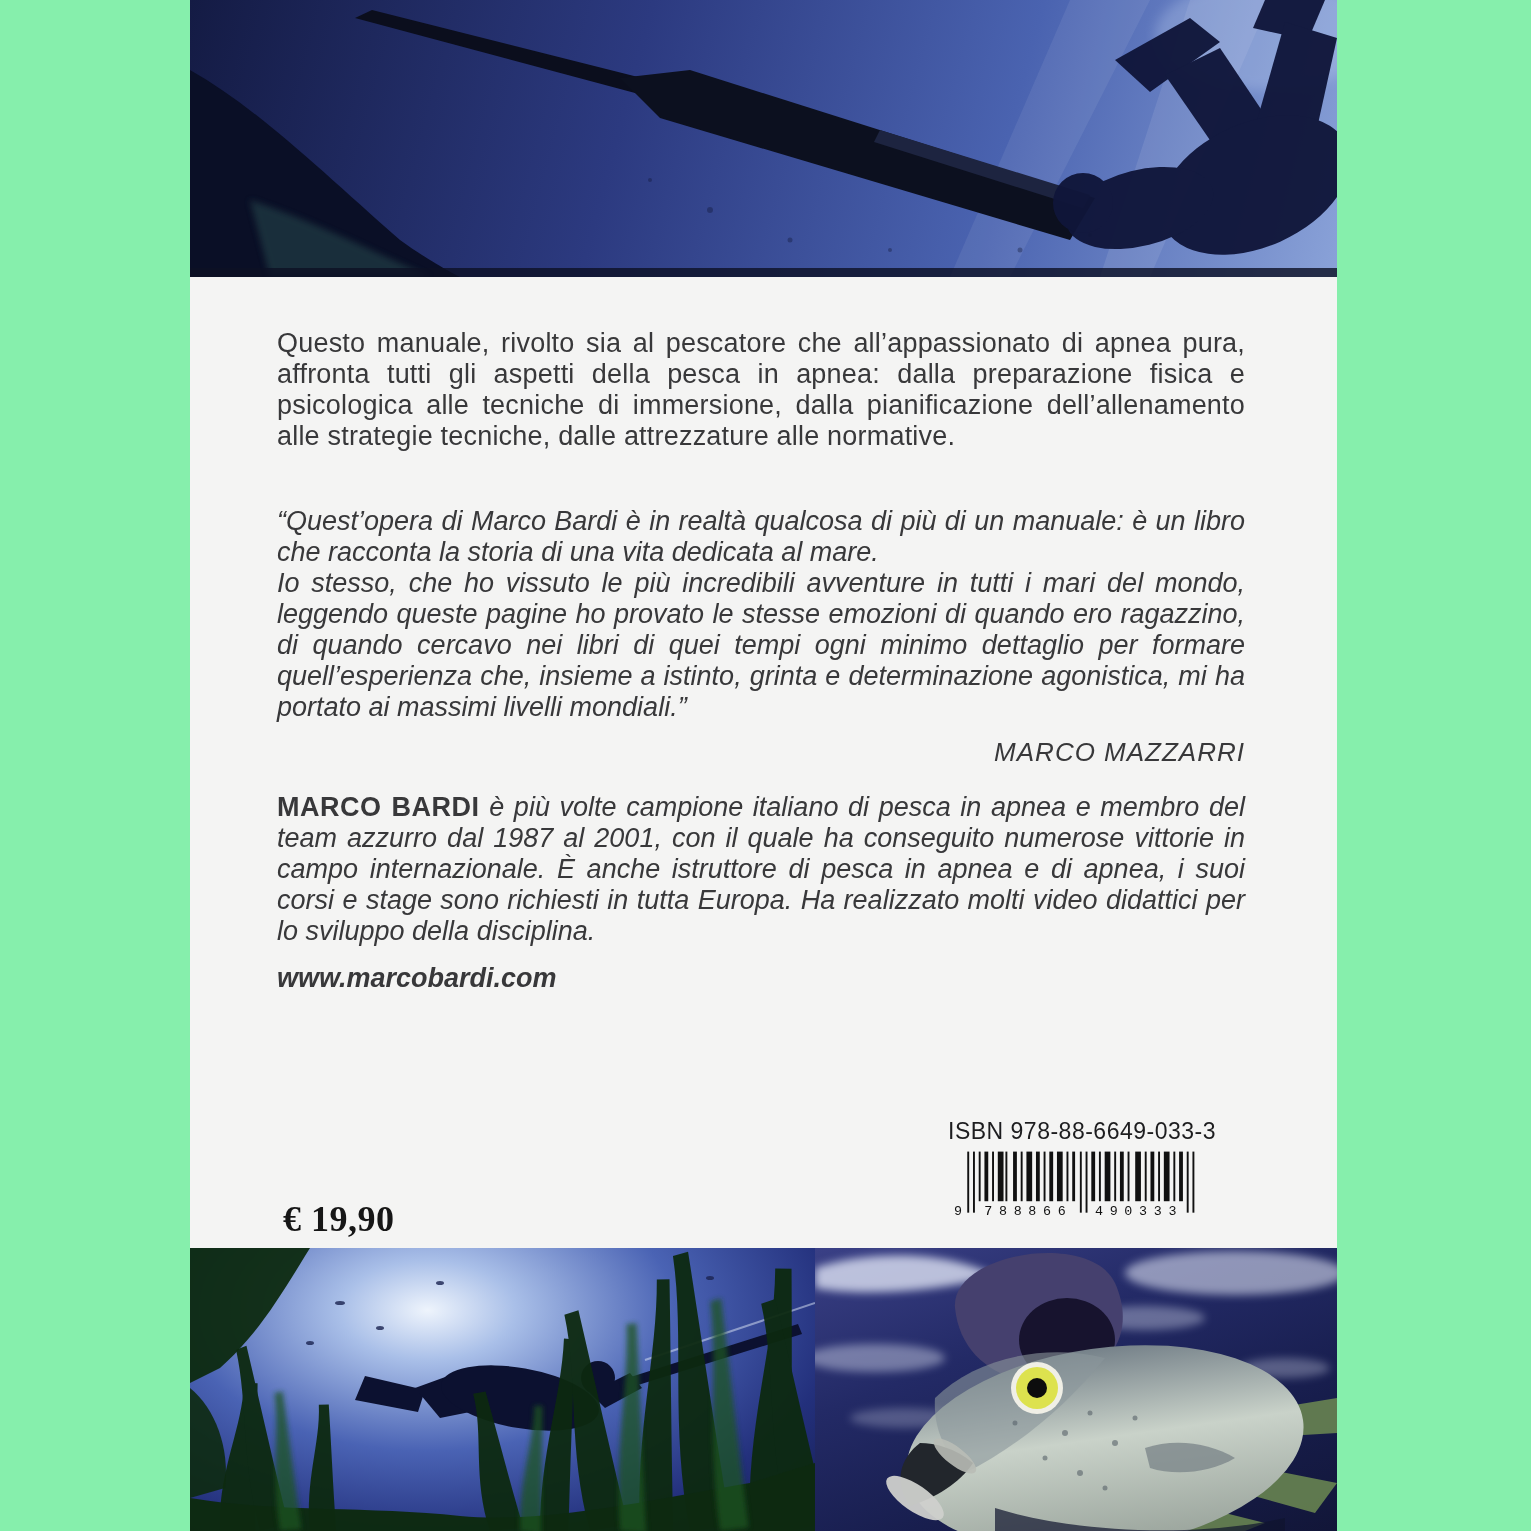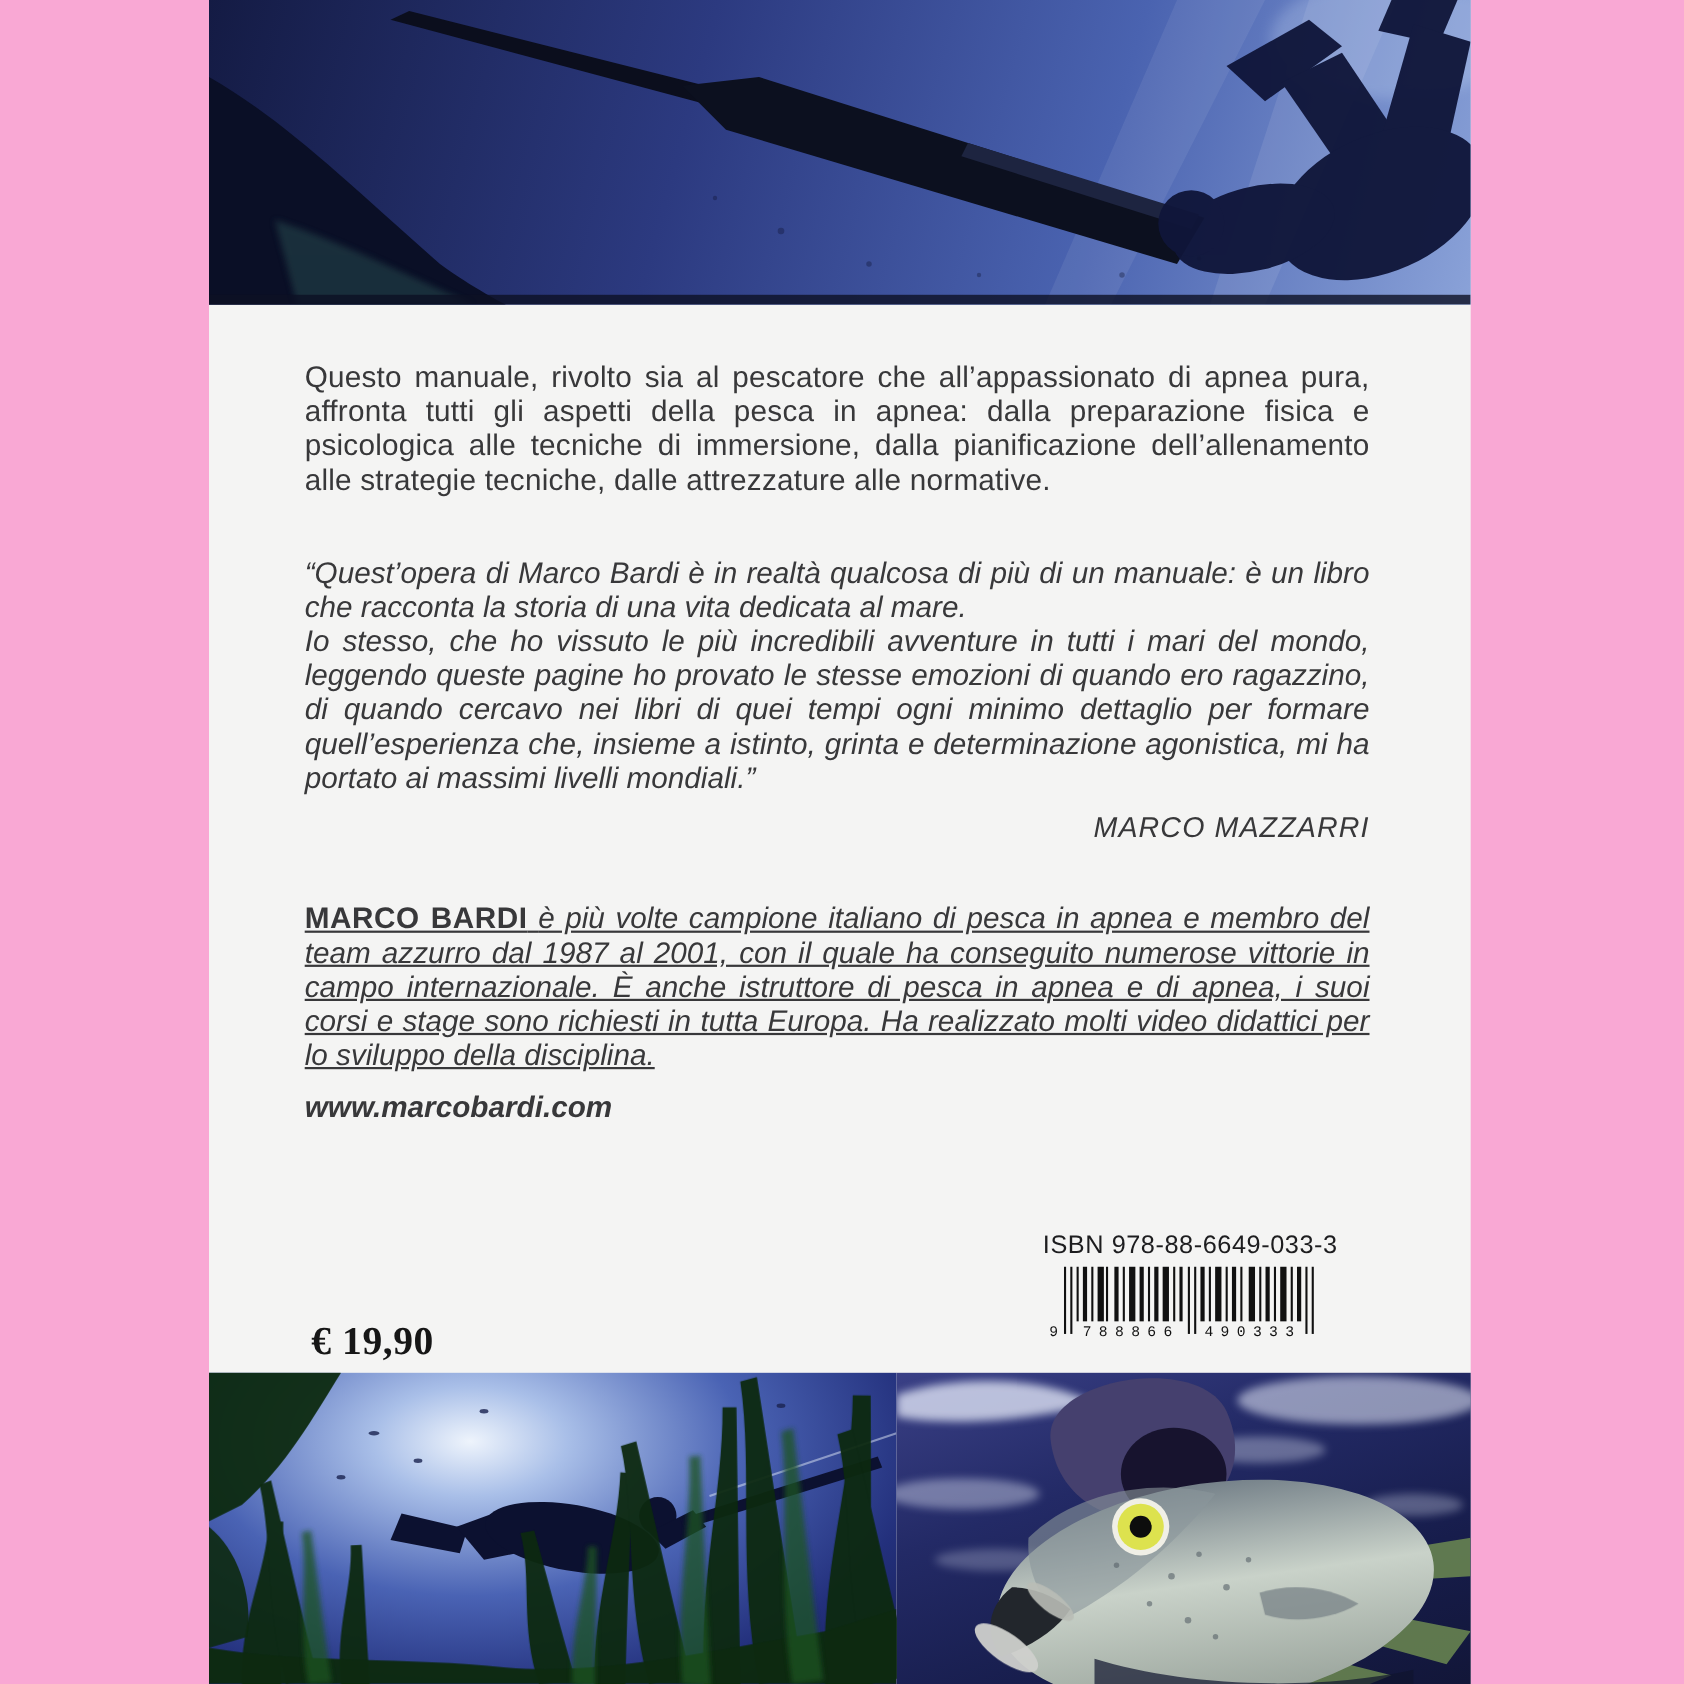--- a/index.html
+++ b/index.html
@@ -1,16 +1,16 @@
 <!DOCTYPE html>
 <html><head>
 <meta charset="utf-8">
 <style>
   html,body{margin:0;padding:0;background:#ffffff;}
-  .stage{position:relative;width:1531px;height:1531px;background:#f9a8d4;overflow:hidden;
+  .stage{position:relative;width:1531px;height:1531px;background:#86efac;overflow:hidden;
          font-family:"Liberation Sans", sans-serif;}
   .cover{position:absolute;left:190px;top:0;width:1147px;height:1531px;background:#f4f4f3;}
 
   
   .photo{position:absolute;overflow:hidden;}
   .photo svg{position:absolute;left:0;top:0;width:100%;height:100%;display:block;}
   .photo-top{left:0;top:0;width:1147px;height:277px;
      background:linear-gradient(105deg,#141b44 0%,#2c3a80 38%,#4a63b0 70%,#8aa2d8 100%);}
   .photo-bl{left:0;top:1248px;width:625px;height:283px;
      background:radial-gradient(ellipse at 38% 22%, #eef4fc 0%, #a9bfe8 16%, #54 70 100%, #4a63b4 45%, #23307c 75%, #141b4e 100%);
@@ -18,21 +18,21 @@
   .photo-br{left:625px;top:1248px;width:522px;height:283px;
      background:linear-gradient(160deg,#3a4086 0%,#232a66 35%,#171d4c 70%,#121638 100%);}
 
   
   .text-col{position:absolute;left:87px;top:328px;width:968px;color:#38383a;}
   .para{font-size:27px;line-height:31px;text-align:justify;margin:0;}
   .desc{letter-spacing:.2px;}
   .quote{font-style:italic;margin-top:54px;}
   .quote p{margin:0;}
   .attribution{font-style:italic;text-align:right;font-size:26px;margin-top:14px;letter-spacing:1px;}
-  .bio{margin-top:52px;text-decoration:underline;}
+  .bio{margin-top:24px;}
   .bio .name{font-weight:bold;font-style:normal;letter-spacing:.5px;}
   .bio i{font-style:italic;}
   .website{font-weight:bold;font-style:italic;font-size:27px;margin-top:16px;}
 
   
   .isbn-block{position:absolute;left:758px;top:1118px;width:254px;text-align:right;color:#1d1d1f;}
   .isbn-label{font-size:23px;letter-spacing:.5px;white-space:nowrap;}
   .barcode{margin-top:5px;width:250px;height:70px;}
   .barcode text{font-family:"Liberation Mono", monospace;font-size:14px;fill:#111;}
   .price{position:absolute;left:93px;top:1198px;font-size:36px;font-weight:bold;color:#161616;letter-spacing:.5px;font-family:Liberation Serif, serif;}

